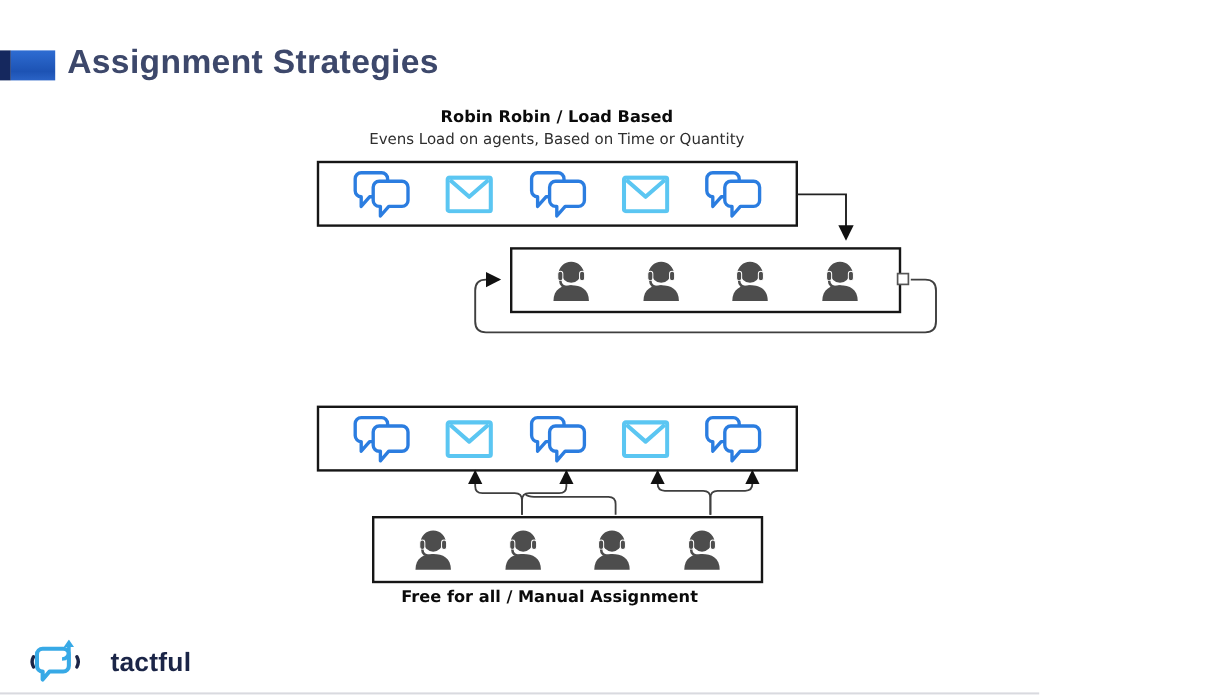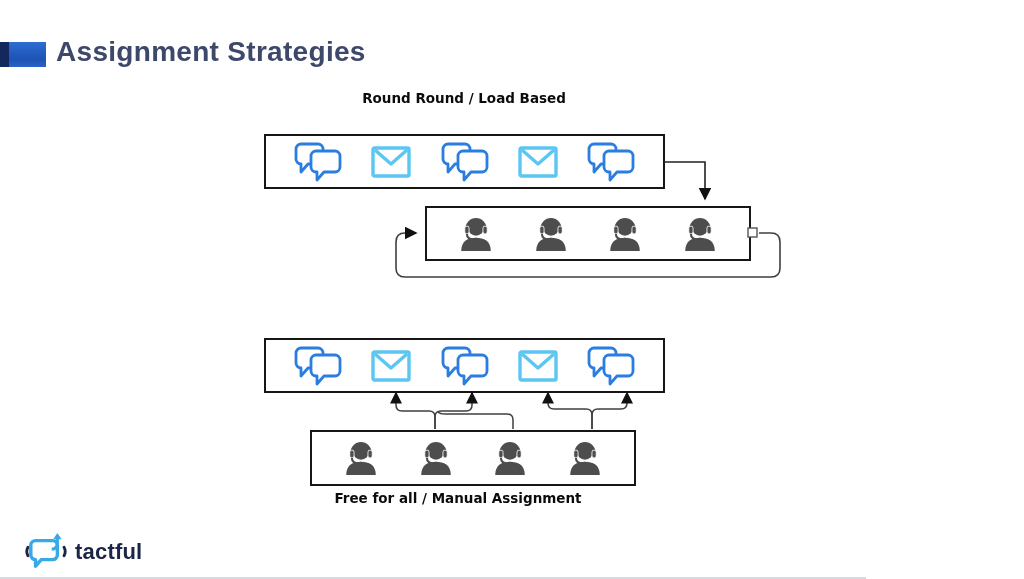--- a/index.html
+++ b/index.html
@@ -27,37 +27,38 @@
   .channels-top{left:264px;top:134px;width:401px;height:55px;padding:0 26px;}
   .agents-top{left:425px;top:206px;width:326px;height:55px;padding:0 30px;}
   .channels-bottom{left:264px;top:338px;width:401px;height:55px;padding:0 26px;}
   .agents-bottom{left:310px;top:430px;width:326px;height:56px;padding:0 30px;}
   .icon{display:flex;align-items:center;justify-content:center;}
 
   
   .connectors{position:absolute;left:0;top:0;width:1024px;height:579px;pointer-events:none;}
 
   
-  .footer{position:absolute;left:24px;top:533px;display:flex;align-items:center;gap:7px;}
+  .footer{position:absolute;left:24px;top:533px;display:flex;align-items:center;gap:24px;}
   .brand-name{font-size:22px;font-weight:700;color:#1b2547;letter-spacing:.2px;}
   .bottom-rule{position:absolute;left:0;bottom:0;width:1024px;height:2px;background:#d9dadf;}
 </style>
 </head>
 <body>
 
 <div class="slide">
 
   <div class="title-accent">
     <span class="accent-dark"></span>
     <span class="accent-blue"></span>
   </div>
   <h1 class="page-title">Assignment Strategies</h1>
 
   <div class="caption caption-top">
-    <div class="cap-bold">Round Round / Load Based</div>
+    <div class="cap-bold">Robin Robin / Load Based</div>
+    <div class="cap-sub">Evens Load on agents, Based on Time or Quantity</div>
   </div>
 
   <div class="dbox channels-top" id="top-channels">
       <span class="icon">
     <svg width="52" height="44" viewBox="0 0 52 44">
       <path d="M9,4 h17 a5,5 0 0 1 5,5 v10 a5,5 0 0 1 -5,5 h-10 l-7,8 v-8 a5,5 0 0 1 -5,-5 v-10 a5,5 0 0 1 5,-5 z" fill="#fff" stroke="#2b7de0" stroke-width="2.8" stroke-linejoin="round"></path>
       <path d="M24,11 h19 a5,5 0 0 1 5,5 v11 a5,5 0 0 1 -5,5 h-11 l-7,8 v-8 h-1 a5,5 0 0 1 -5,-5 v-11 a5,5 0 0 1 5,-5 z" fill="#fff" stroke="#2b7de0" stroke-width="2.8" stroke-linejoin="round"></path>
     </svg>
   </span>
       <span class="icon">

